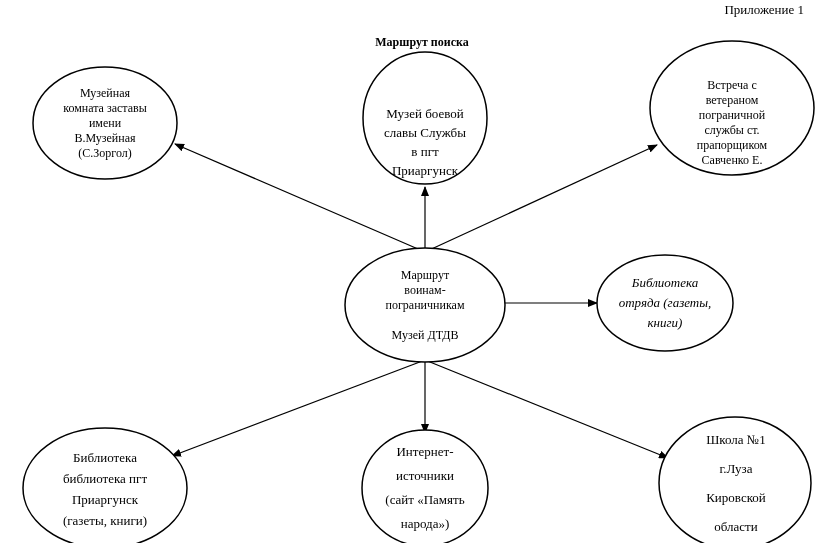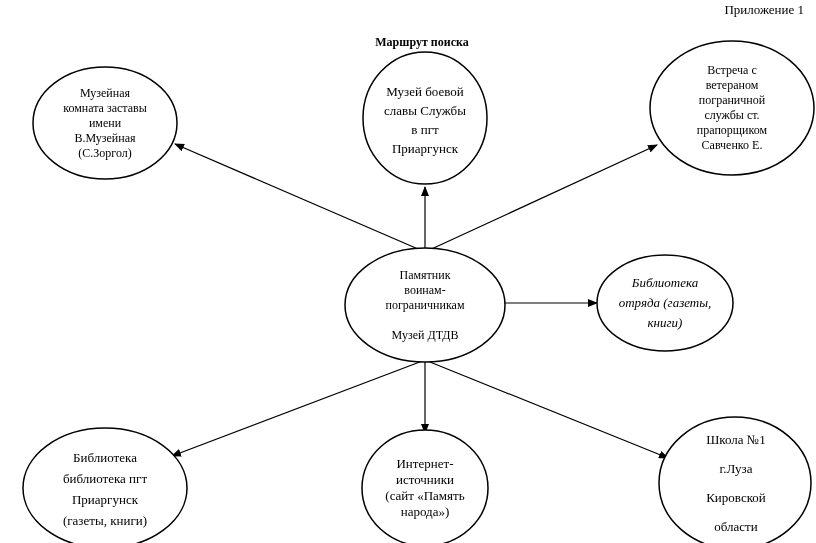--- a/index.html
+++ b/index.html
@@ -39,60 +39,60 @@
   <ellipse cx="105" cy="123" rx="72" ry="56" fill="#fff" stroke="#000" stroke-width="1.5"></ellipse>
   <ellipse cx="425" cy="118" rx="62" ry="66" fill="#fff" stroke="#000" stroke-width="1.5"></ellipse>
   <ellipse cx="732" cy="108" rx="82" ry="67" fill="#fff" stroke="#000" stroke-width="1.5"></ellipse>
   <ellipse cx="665" cy="303" rx="68" ry="48" fill="#fff" stroke="#000" stroke-width="1.5"></ellipse>
   <ellipse cx="105" cy="488" rx="82" ry="60" fill="#fff" stroke="#000" stroke-width="1.5"></ellipse>
   <ellipse cx="425" cy="488" rx="63" ry="58" fill="#fff" stroke="#000" stroke-width="1.5"></ellipse>
   <ellipse cx="735" cy="483" rx="76" ry="66" fill="#fff" stroke="#000" stroke-width="1.5"></ellipse>
 </svg>
 
 <div class="node-label small" style="left:345px; top:250px; width:160px; height:110px;">
-  <div class="inner">Памятник
+  <div class="inner">Маршрут
 воинам-
 пограничникам
 
 Музей  ДТДВ</div>
 </div>
 <div class="node-label small" style="left:33px; top:67px; width:144px; height:112px;">
   <div class="inner">Музейная
 комната заставы
 имени
 В.Музейная
 (С.Зоргол)</div>
 </div>
-<div class="node-label" style="left:363px; top:60px; width:124px; height:120px;">
+<div class="node-label" style="left:363px; top:60px; width:124px; height:120px;align-items:flex-end;">
   <div class="inner" style="line-height:19px;">Музей боевой
 славы Службы
 в пгт
 Приаргунск</div>
 </div>
-<div class="node-label small" style="left:650px; top:45px; width:164px; height:126px;align-items:center;">
+<div class="node-label small" style="left:650px; top:60px; width:164px; height:126px;align-items:center;">
   <div class="inner">Встреча с
 ветераном
 пограничной
 службы ст.
 прапорщиком
 Савченко Е.</div>
 </div>
 <div class="node-label" style="left:597px; top:258px; width:136px; height:90px;">
   <div class="inner" style="line-height:20px;font-style:italic;">Библиотека
 отряда (газеты,
 книги)</div>
 </div>
 <div class="node-label" style="left:23px; top:430px; width:164px; height:118px;">
   <div class="inner" style="line-height:21px;">Библиотека
 библиотека пгт
 Приаргунск
 (газеты, книги)</div>
 </div>
 <div class="node-label" style="left:362px; top:432px; width:126px; height:112px;">
-  <div class="inner" style="line-height:16px;">Интернет-
+  <div class="inner" style="line-height:24px;">Интернет-
 источники
 (сайт «Память
 народа»)</div>
 </div>
 <div class="node-label" style="left:660px; top:420px; width:152px; height:126px;">
   <div class="inner" style="line-height:29px;">Школа №1
 г.Луза
 Кировской
 области</div>
 </div>

